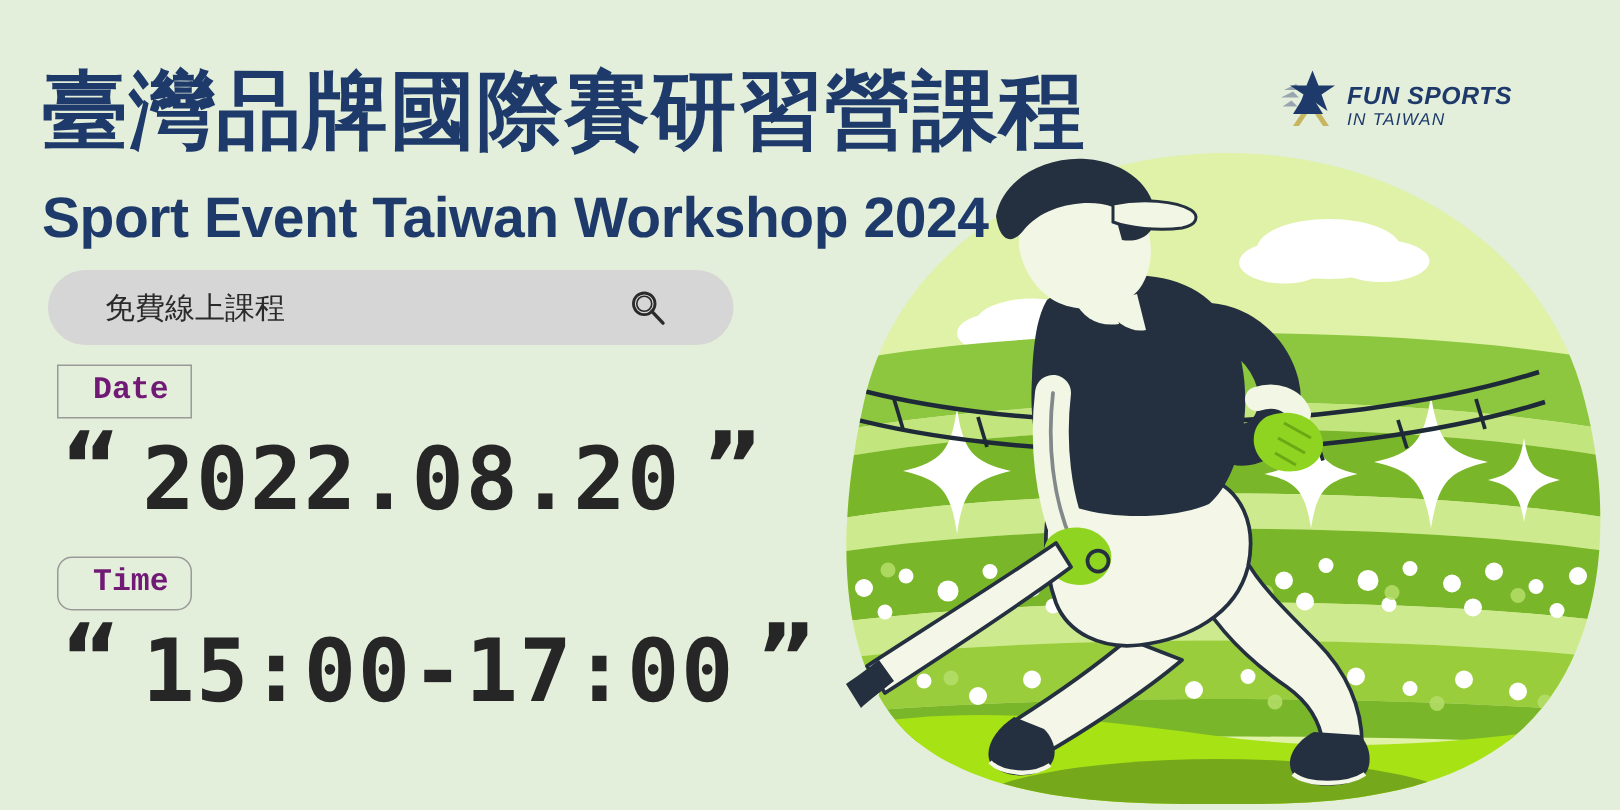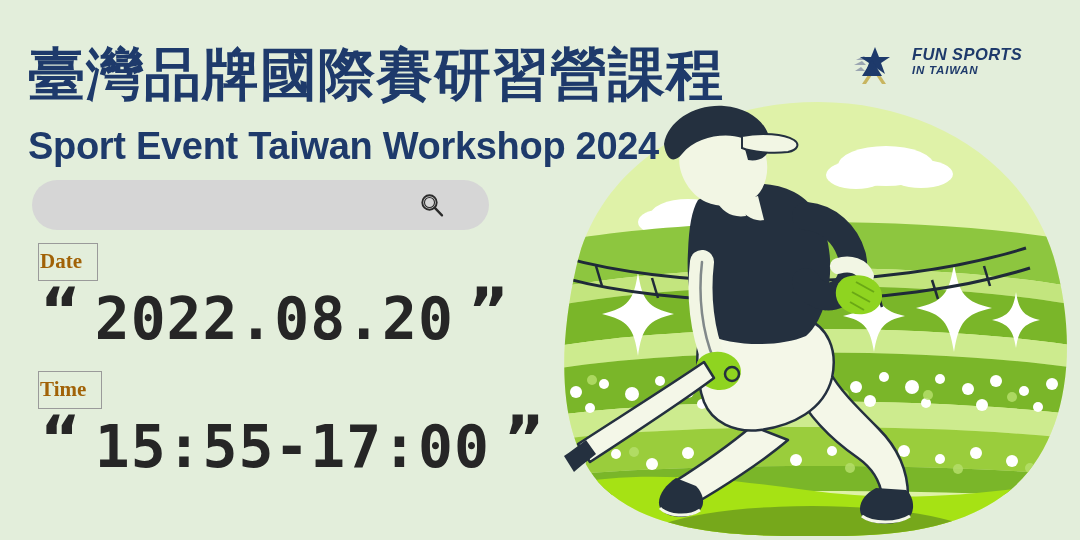--- a/index.html
+++ b/index.html
@@ -12,31 +12,31 @@
   #banner {
     position:absolute; left:0; top:0;
     width:1080px; height:540px;
     background:#e3eedb;
     overflow:hidden;
   }
 
   
   #logo {
     position:absolute; left:852px; top:46px;
-    display:flex; align-items:flex-start; gap:18px;
+    display:flex; align-items:flex-end; gap:4px;
   }
   #logo-mark { width:42px; height:40px; display:block; }
   #logo-text { display:flex; flex-direction:column; line-height:1; }
   .logo-line1 {
     font-size:16.5px; font-weight:bold; font-style:italic;
     color:#1e3a6b; letter-spacing:0.4px;
     font-family:"Liberation Sans", sans-serif;
   }
   .logo-line2 {
-    font-size:11.5px; font-weight:bold; font-style:italic;
+    font-size:11.5px; font-weight:normal; font-style:italic;
     color:#1e3a6b; letter-spacing:0.8px; margin-top:2px;
     font-family:"Liberation Sans", sans-serif;
   }
 
   
   #title-cn {
     position:absolute; left:28px; top:44px;
     font-size:57px; font-weight:bold; color:#1e3a6b;
     letter-spacing:1px; line-height:1.08;
     white-space:nowrap;
@@ -60,28 +60,28 @@
   #search-value {
     margin-left:38px; font-size:20px; color:#2a2a2a;
     font-family:"DejaVu Sans", sans-serif;
   }
   #search-icon { position:absolute; right:44px; top:12px; width:26px; height:26px; }
 
   
   .field-label {
     position:absolute;
     border:1.5px solid #9a9a9a;
-    color:#a16207; font-weight:bold;
+    color:#701a75; font-weight:bold;
     font-size:21px;
-    padding:5px 15px 6px 1px;
-    font-family:Liberation Serif, serif;
+    padding:5px 15px 6px 23px;
+    font-family:Liberation Mono, monospace;
     background:transparent;
   }
   #label-date { left:38px; top:243px; }
-  #label-time { left:38px; top:371px; }
+  #label-time { left:38px; top:371px;border-radius:10px; }
 
   .big-value {
     position:absolute; left:40px;
     display:flex; align-items:center;
     color:#262626;
     font-family:"DejaVu Sans Mono", monospace;
     white-space:nowrap;
   }
   #value-date { top:288px; }
   #value-time { top:416px; }
@@ -307,34 +307,35 @@
     <div id="logo-text">
       <span class="logo-line1">FUN SPORTS</span>
       <span class="logo-line2">IN TAIWAN</span>
     </div>
   </div>
 
   <div id="title-cn">臺灣品牌國際賽研習營課程</div>
   <div id="title-en">Sport Event Taiwan Workshop 2024</div>
 
   <div id="search-bar">
+    <span id="search-value" placeholder="免費線上課程">免費線上課程</span>
     <svg id="search-icon" viewBox="0 0 26 26">
       <circle cx="10.5" cy="10.5" r="7.2" fill="none" stroke="#2b2b2b" stroke-width="1.9"></circle>
       <circle cx="10.5" cy="10.5" r="5" fill="none" stroke="#2b2b2b" stroke-width="1.1"></circle>
       <line x1="15.6" y1="15.6" x2="23" y2="23.4" stroke="#2b2b2b" stroke-width="2.3" stroke-linecap="round"></line>
     </svg>
   </div>
 
   <div class="field-label" id="label-date">Date</div>
   <div class="big-value" id="value-date">
     <span class="q open">“</span>
     <span class="big-text">2022.08.20</span>
     <span class="q close">”</span>
   </div>
 
   <div class="field-label" id="label-time">Time</div>
   <div class="big-value" id="value-time">
     <span class="q open">“</span>
-    <span class="big-text">15:55-17:00</span>
+    <span class="big-text">15:00-17:00</span>
     <span class="q close">”</span>
   </div>
 
 </div>
 
 </body></html>

